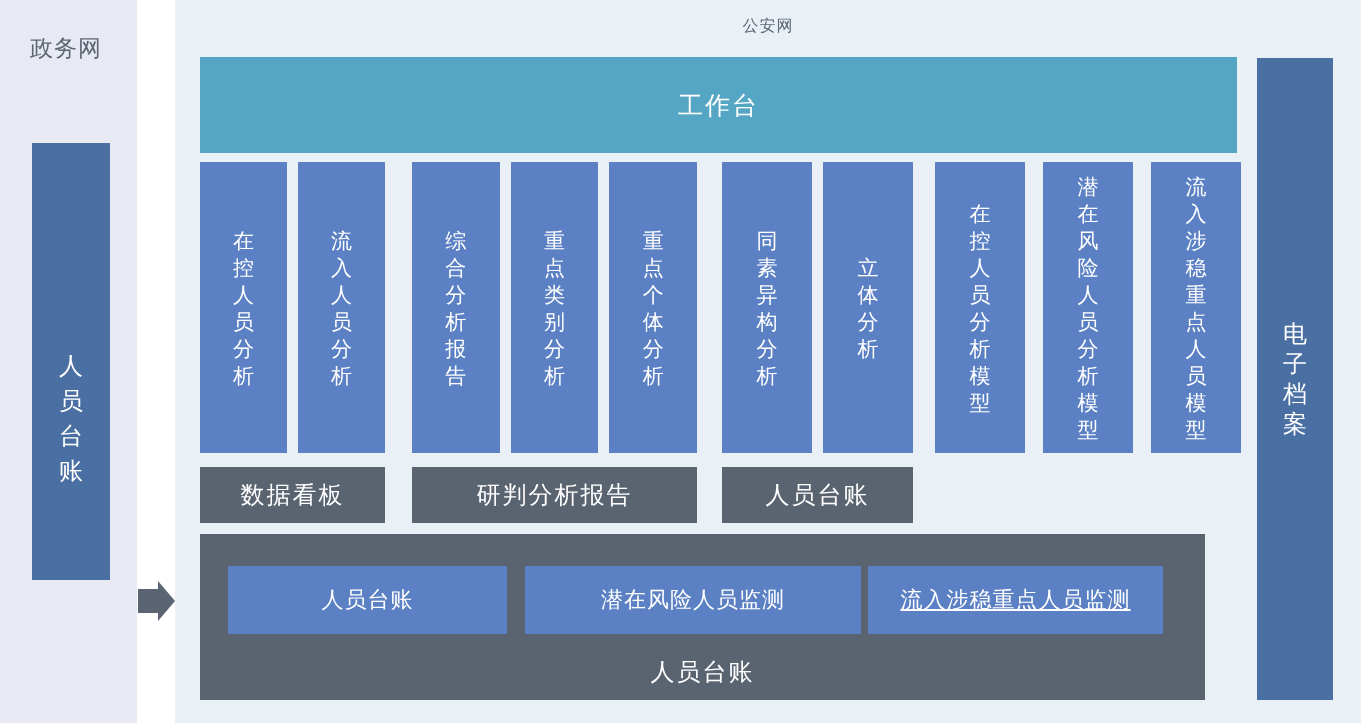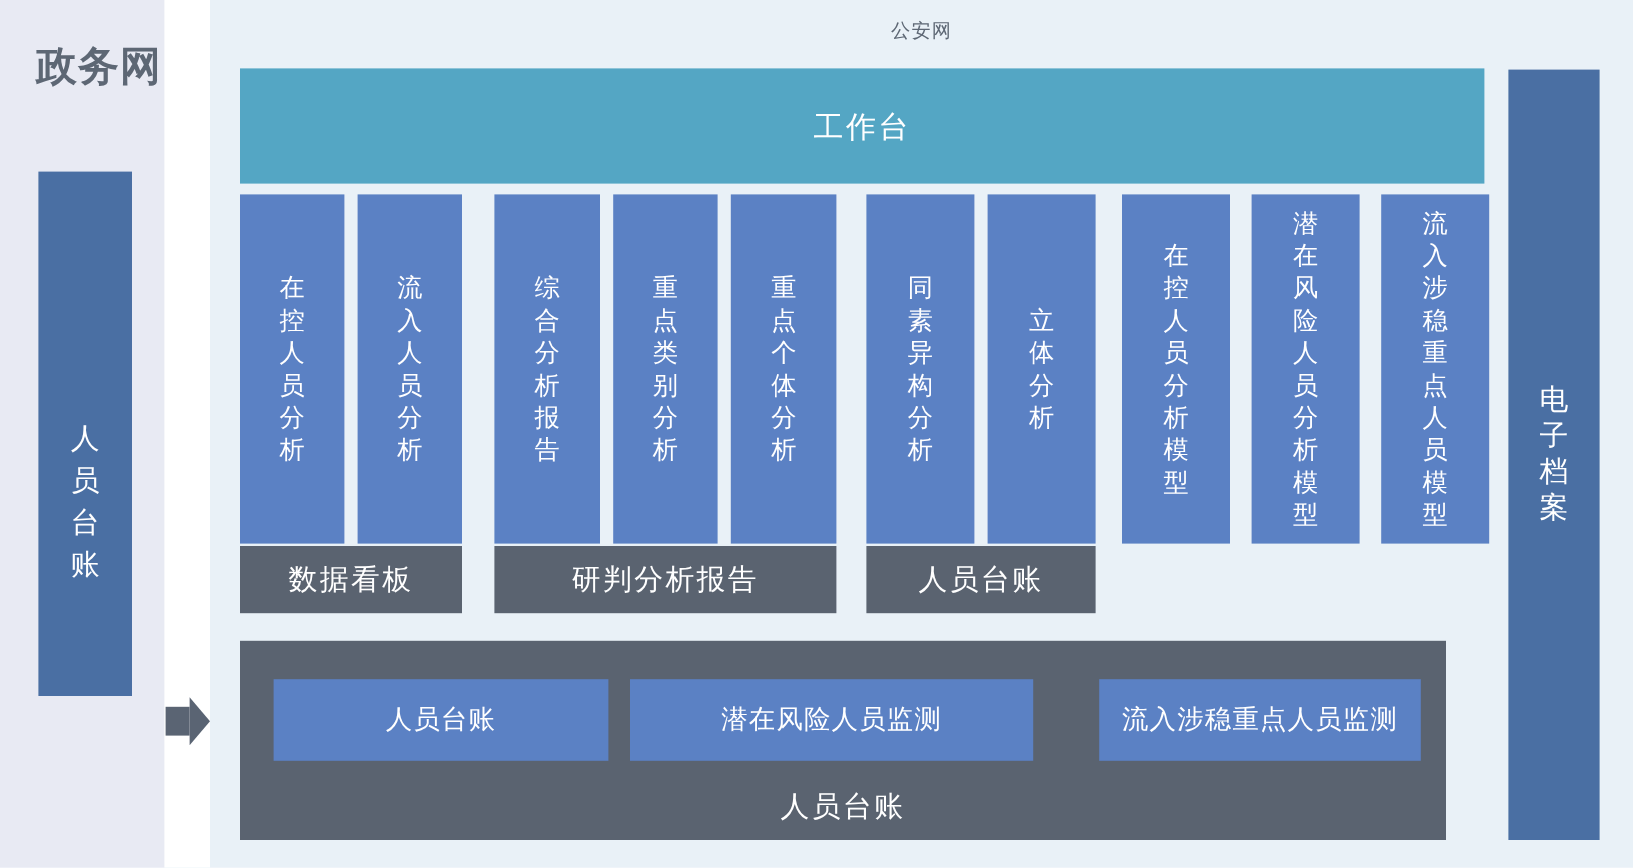--- a/index.html
+++ b/index.html
@@ -5,21 +5,21 @@
   html,body{margin:0;padding:0;}
   body{
     width:1361px;height:723px;position:relative;overflow:hidden;
     background:#ffffff;
     font-family:"Liberation Sans", sans-serif;
   }
   .abs{position:absolute;}
 
   
   .left-panel{left:0;top:0;width:137px;height:723px;background:var(--panel_left,#e8eaf3);}
-  .left-title{left:30px;top:33px;font-size:34px;color:#5d6774;letter-spacing:1px;font-weight:bold;}
+  .left-title{left:30px;top:33px;font-size:23px;color:#5d6774;letter-spacing:1px;}
   .side-bar{
     background:var(--side_bar,#4a6fa3);color:#fff;
     display:flex;align-items:center;justify-content:center;
     white-space:pre-line;text-align:center;box-sizing:border-box;
   }
   .left-bar{left:32px;top:143px;width:78px;height:437px;font-size:24px;line-height:35px;padding-top:112px;}
 
   
   .arrow-tail{left:138px;top:589px;width:20px;height:24px;background:#5a6473;}
   .arrow-head{left:158px;top:581px;width:0;height:0;
@@ -37,21 +37,21 @@
   
   .groups{left:25px;top:162px;display:flex;}
   .group{display:flex;flex-direction:column;}
   .cols{display:flex;height:291px;}
   .col-bar{
     background:var(--module,#5b81c4);color:#fff;font-size:21px;line-height:27px;
     display:flex;align-items:center;justify-content:center;
     text-align:center;white-space:pre-line;flex:1;
   }
   .group-label{
-    height:56px;margin-top:2px;background:var(--section,#5a6370);color:#fff;font-size:24px;
+    height:56px;margin-top:14px;background:var(--section,#5a6370);color:#fff;font-size:24px;
     letter-spacing:2px;display:flex;align-items:center;justify-content:center;
   }
 
   
   .bottom-panel{left:25px;top:534px;width:1005px;height:166px;background:var(--section,#5a6370);}
   .bottom-btn{
     position:absolute;top:32px;height:68px;background:var(--module,#5b81c4);color:#fff;font-size:22px;
     display:flex;align-items:center;justify-content:center;letter-spacing:1px;
   }
   .bottom-label{position:absolute;top:122px;left:0;width:100%;text-align:center;color:#fff;font-size:24px;letter-spacing:2px;}
@@ -164,20 +164,20 @@
 模
 型</div>
         </div>
       </div>
     </div>
 
   <div class="abs bottom-panel">
     <div class="bottom-label">人员台账</div>
   <div class="bottom-btn" style="left: 28px; width: 279px;">人员台账</div>
       <div class="bottom-btn" style="left: 325px; width: 336px;">潜在风险人员监测</div>
-      <div class="bottom-btn" style="left: 716px; width: 268px;">流入涉稳重点人员监测</div>
+      <div class="bottom-btn" style="left: 668px; width: 295px; text-decoration: underline;">流入涉稳重点人员监测</div>
     </div>
 
   <div class="abs side-bar earchive-bar">电
 子
 档
 案</div>
 </div>
 
 </body></html>

